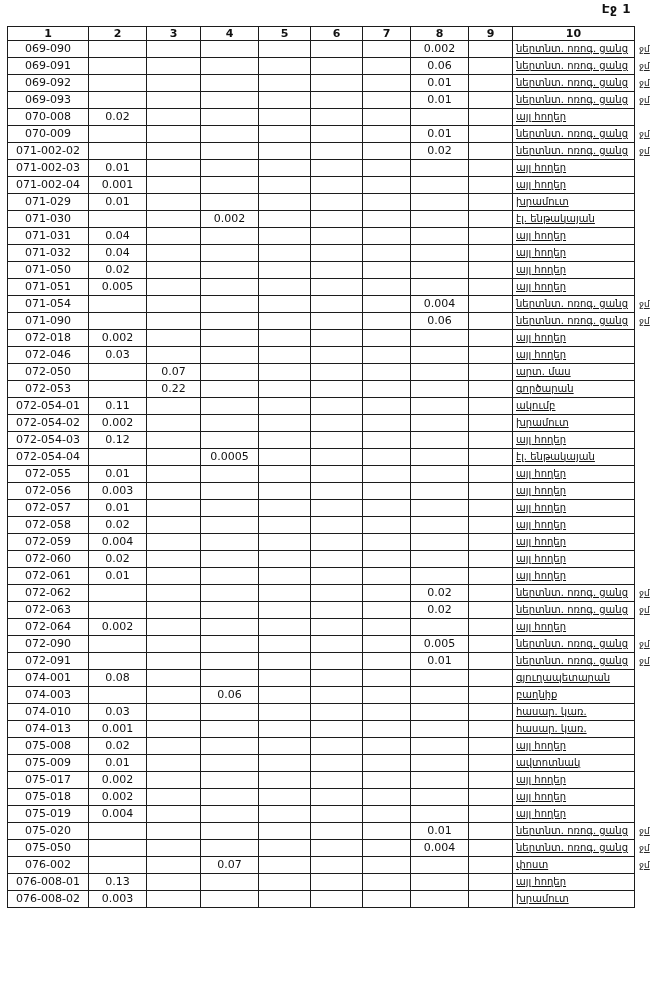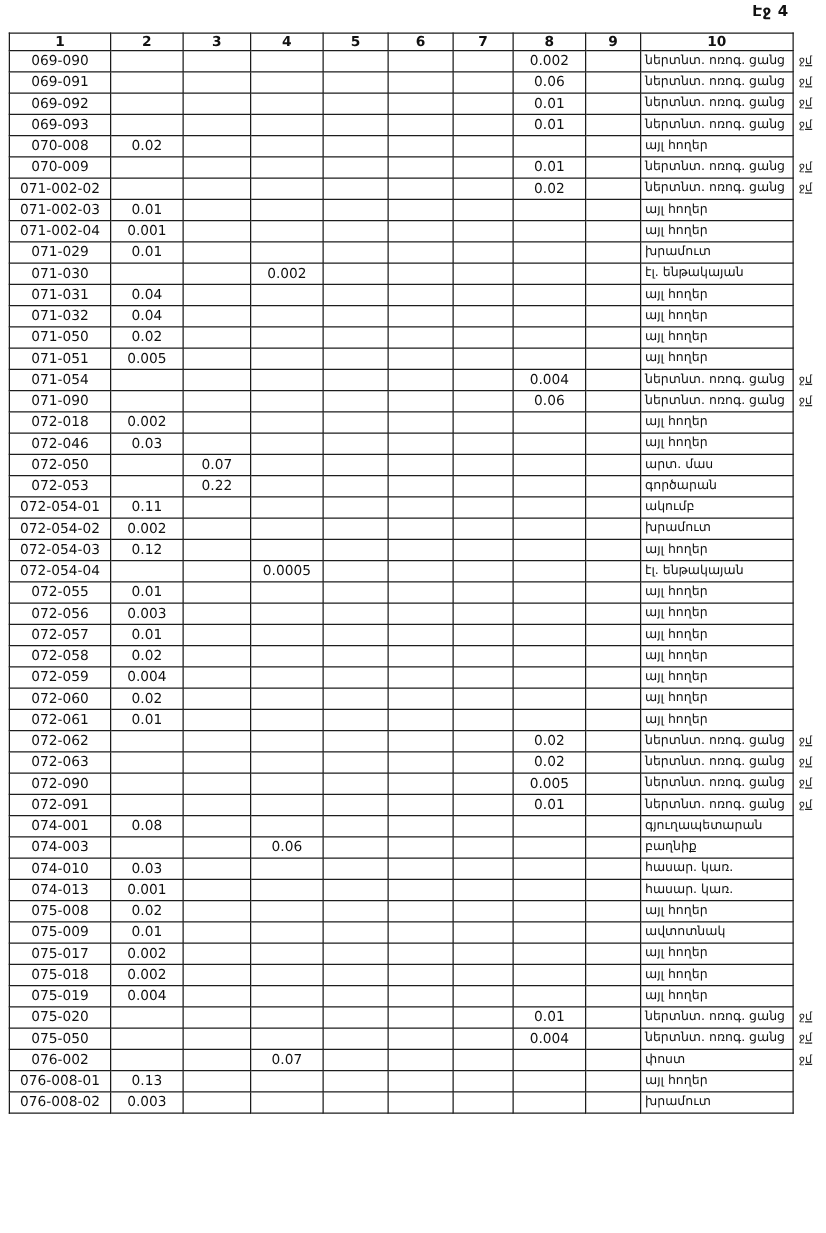--- a/index.html
+++ b/index.html
@@ -29,31 +29,31 @@
   }
   th.h{
     height:13px;font-size:11px;font-weight:bold;
     text-align:center;padding:0;line-height:13px;
   }
   td{
     height:16.4px;font-size:11px;padding:0 3px;line-height:16px;
   }
   td.code{text-align:center;}
   td.val{text-align:center;}
-  td.lbl{font-size:10px;text-align:left;}
+  td.lbl{font-size:10px;text-align:left;text-decoration:underline;}
   th.note-cell, td.note-cell{
     border:none !important;
     font-size:9px;color:#222;
     text-align:left;padding:0 0 0 4px;text-decoration:underline;
   }
 </style>
 </head>
 <body>
 
-<div class="page-num">Էջ 4</div>
+<div class="page-num">Էջ 1</div>
 
 <table class="doc">
   <colgroup>
     <col style="width:81px">
     <col style="width:58px">
     <col style="width:54px">
     <col style="width:58px">
     <col style="width:52px">
     <col style="width:52px">
     <col style="width:48px">
@@ -514,20 +514,33 @@
         <td class="val"></td>
         <td class="val"></td>
         <td class="val"></td>
         <td class="val"></td>
         <td class="val">0.02</td>
         <td class="val"></td>
         <td class="lbl">ներտնտ. ոռոգ. ցանց</td>
         <td class="note-cell">ջմ</td>
       </tr>
       <tr>
+        <td class="code">072-064</td>
+        <td class="val">0.002</td>
+        <td class="val"></td>
+        <td class="val"></td>
+        <td class="val"></td>
+        <td class="val"></td>
+        <td class="val"></td>
+        <td class="val"></td>
+        <td class="val"></td>
+        <td class="lbl">այլ հողեր</td>
+        <td class="note-cell"></td>
+      </tr>
+      <tr>
         <td class="code">072-090</td>
         <td class="val"></td>
         <td class="val"></td>
         <td class="val"></td>
         <td class="val"></td>
         <td class="val"></td>
         <td class="val"></td>
         <td class="val">0.005</td>
         <td class="val"></td>
         <td class="lbl">ներտնտ. ոռոգ. ցանց</td>

